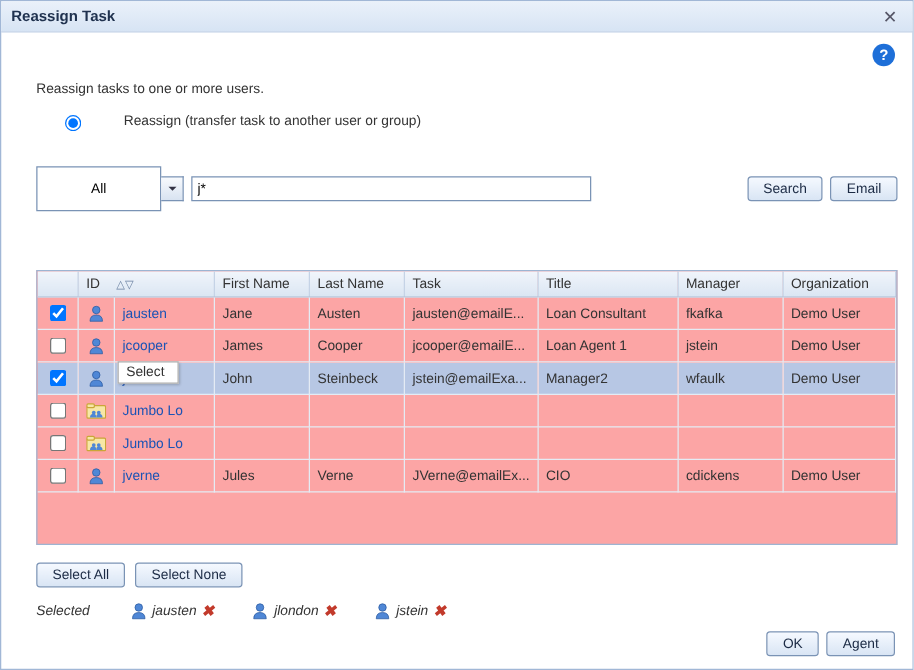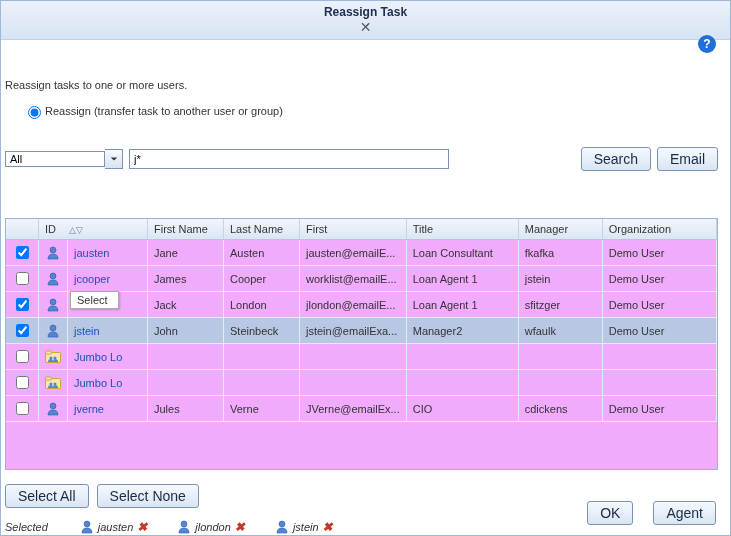--- a/index.html
+++ b/index.html
@@ -17,35 +17,34 @@
     background: #fff;
     position: relative;
   }
   .titlebar {
     background: linear-gradient(#eaf1fa, #d7e4f4);
     border-bottom: 1px solid #c0d0e6;
     padding: 4px 8px;
     display: flex;
     align-items: center;
     justify-content: space-between;
-    flex-direction: column;
   }
   .titlebar .title {
     font-weight: bold;
     font-size: 12px;
     color: #20324f;
   }
   .titlebar .close {
     font-size: 14px;
     color: #556;
     cursor: pointer;
     padding: 0 4px;
   }
   .content {
-    padding: 8px 12px 12px 4px;
+    padding: 8px 12px 12px 28px;
   }
   .help-icon {
     position: absolute;
     top: 34px;
     right: 14px;
     width: 18px;
     height: 18px;
     border-radius: 50%;
     background: #1e6fd8;
     color: #fff;
@@ -57,41 +56,43 @@
   }
   .intro {
     margin-top: 30px;
     margin-bottom: 10px;
     line-height: 1.4;
   }
   .radio-row {
     display: flex;
     align-items: center;
     margin: 2px 0 2px 18px;
+    gap: 30px;
   }
   .radio-row input {
     margin-right: 4px;
   }
   .search-row {
     display: flex;
     align-items: center;
     gap: 6px;
     margin: 28px 0 8px 0;
   }
   .scope-select {
     position: relative;
     display: inline-flex;
     align-items: center;
   }
   .scope-select input {
     width: 100px;
-    height: 16px;
+    height: 36px;
     border: 1px solid #7a93b5;
     padding: 1px 4px;
     font-size: 11px;
+    text-align: center;
   }
   .scope-select .dd-btn {
     width: 18px;
     height: 20px;
     border: 1px solid #7a93b5;
     border-left: none;
     background: linear-gradient(#f8fafd, #d8e3f1);
     display: inline-flex;
     align-items: center;
     justify-content: center;
@@ -103,30 +104,30 @@
     height: 20px;
     border: 1px solid #7a93b5;
     padding: 1px 4px;
     font-size: 11px;
   }
   .btn {
     border: 1px solid #7a93b5;
     background: linear-gradient(#f5f9ff, #d9e5f4);
     padding: 3px 12px;
     border-radius: 3px;
-    font-size: 14px;
+    font-size: 11px;
     cursor: pointer;
     color: #1b2a44;
   }
   .table-wrap {
     border: 1px solid #9db4d2;
     width: 100%;
-    height: 252px;
+    height: 220px;
     overflow: hidden;
-    background: #f0abfc;
+    background: #fca5a5;
     margin-top: 47px;
   }
   table.grid {
     width: 100%;
     border-collapse: collapse;
     font-size: 11px;
   }
   table.grid thead th {
     background: linear-gradient(#f1f5fb, #dbe6f3);
     border-right: 1px solid #c5d3e6;
@@ -204,21 +205,21 @@
     color: #c23a2b;
     font-weight: bold;
     cursor: pointer;
     font-size: 12px;
   }
   .footer {
     position: absolute;
     bottom: 10px;
     right: 14px;
     display: flex;
-    gap: 20px;
+    gap: 6px;
   }
 </style>
 </head>
 <body>
 
 <div class="dialog">
 
   <div class="titlebar">
     <span class="title">Reassign Task</span>
     <span class="close">✕</span>
@@ -267,21 +268,21 @@
         </colgroup>
         <thead>
           <tr>
             <th></th>
             <th colspan="2">
               <span>ID</span>
               <span class="sort-arrows">△▽</span>
             </th>
             <th>First Name</th>
             <th>Last Name</th>
-            <th>First</th>
+            <th>Task</th>
             <th>Title</th>
             <th>Manager</th>
             <th>Organization</th>
           </tr>
         </thead>
         <tbody id="grid-body">
             <tr>
               <td class="col-chk"><input type="checkbox" checked="" style=""></td>
               <td class="col-icon"><span class="person-icon"><svg viewBox="0 0 14 14">
                     <circle cx="7" cy="4" r="3" fill="#4f87d6" stroke="#2a5aa0" stroke-width="0.6"></circle>
@@ -297,37 +298,23 @@
             </tr>
             <tr>
               <td class="col-chk"><input type="checkbox" style=""></td>
               <td class="col-icon"><span class="person-icon"><svg viewBox="0 0 14 14">
                     <circle cx="7" cy="4" r="3" fill="#4f87d6" stroke="#2a5aa0" stroke-width="0.6"></circle>
                     <path d="M2 13 Q2 8 7 8 Q12 8 12 13 Z" fill="#4f87d6" stroke="#2a5aa0" stroke-width="0.6"></path>
                   </svg></span></td>
               <td class="col-id"><span class="id-link">jcooper</span></td>
               <td>James</td>
               <td>Cooper</td>
-              <td>worklist@emailE...</td>
+              <td>jcooper@emailE...</td>
               <td>Loan Agent 1</td>
               <td>jstein</td>
-              <td>Demo User</td>
-            </tr>
-            <tr>
-              <td class="col-chk"><input type="checkbox" checked="" style=""></td>
-              <td class="col-icon"><span class="person-icon"><svg viewBox="0 0 14 14">
-                    <circle cx="7" cy="4" r="3" fill="#4f87d6" stroke="#2a5aa0" stroke-width="0.6"></circle>
-                    <path d="M2 13 Q2 8 7 8 Q12 8 12 13 Z" fill="#4f87d6" stroke="#2a5aa0" stroke-width="0.6"></path>
-                  </svg></span></td>
-              <td class="col-id"><span class="id-link"></span></td>
-              <td>Jack</td>
-              <td>London</td>
-              <td>jlondon@emailE...</td>
-              <td>Loan Agent 1</td>
-              <td>sfitzger</td>
               <td>Demo User</td>
             </tr>
             <tr class="selected">
               <td class="col-chk"><input type="checkbox" checked="" style=""></td>
               <td class="col-icon"><span class="person-icon"><svg viewBox="0 0 14 14">
                     <circle cx="7" cy="4" r="3" fill="#4f87d6" stroke="#2a5aa0" stroke-width="0.6"></circle>
                     <path d="M2 13 Q2 8 7 8 Q12 8 12 13 Z" fill="#4f87d6" stroke="#2a5aa0" stroke-width="0.6"></path>
                   </svg></span></td>
               <td class="col-id"><span class="id-link">jstein</span></td>
               <td>John</td>

